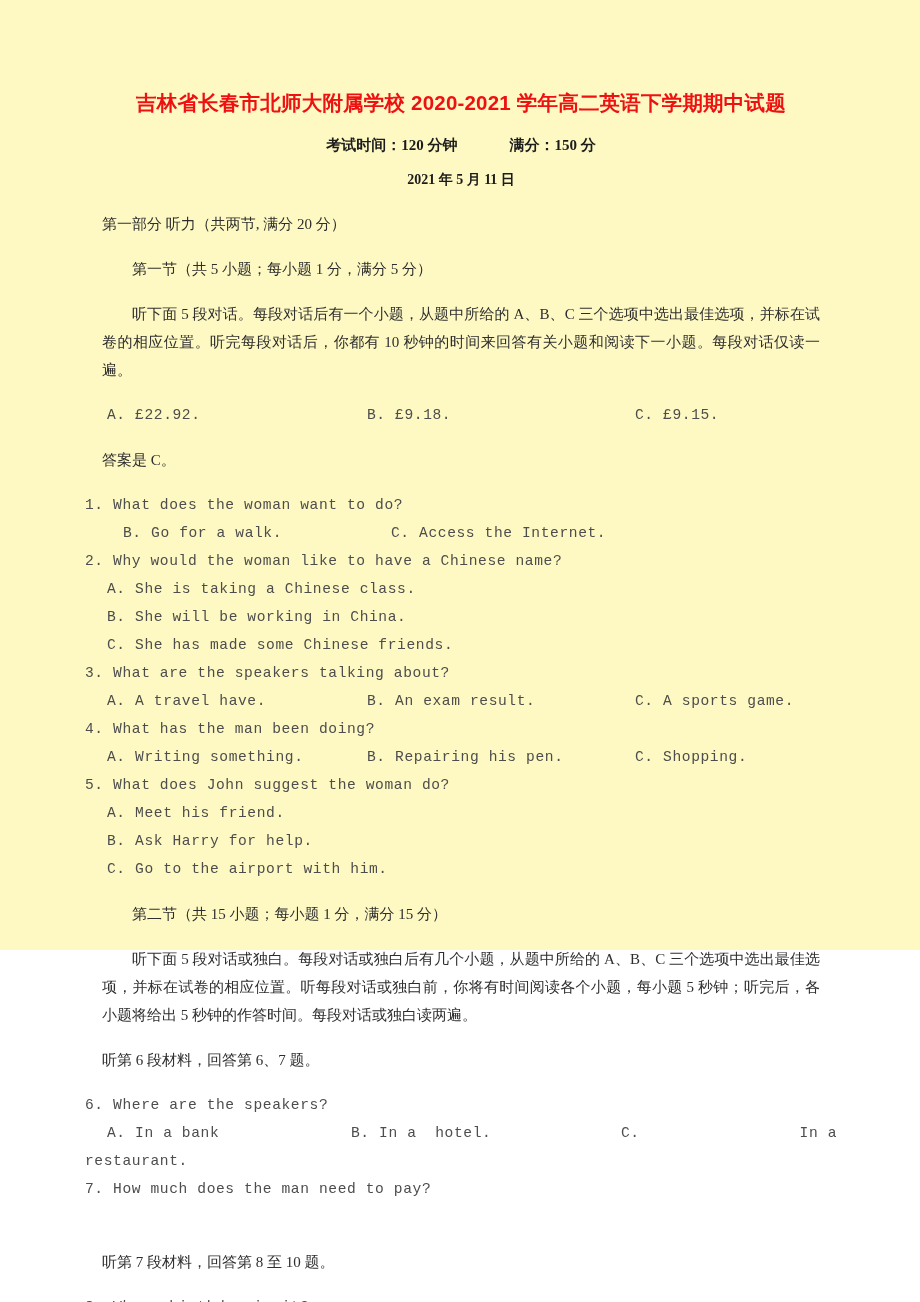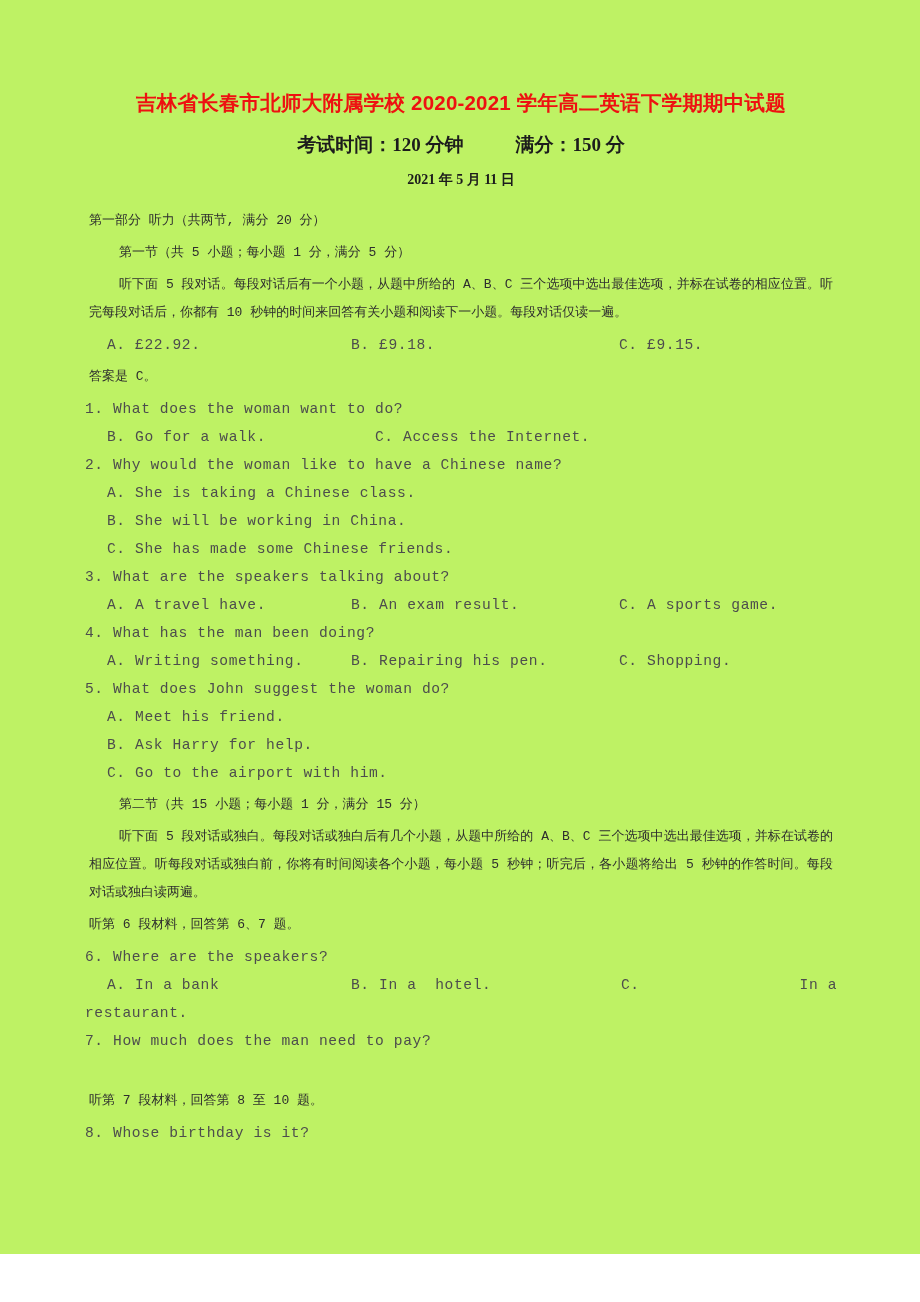--- a/index.html
+++ b/index.html
@@ -11,22 +11,22 @@
     width: 920px;
     height: 1302px;
     position: relative;
     font-family: "Liberation Serif", "DejaVu Serif", serif;
     overflow: hidden;
   }
   .page {
     position: absolute;
     left: 0; top: 0;
     width: 920px;
-    height: 1254px;
-    background: #bef264;
+    height: 950px;
+    background: #fef9c3;
   }
   .content {
     position: absolute;
     left: 85px;
     top: 88px;
     width: 752px;
   }
 
   
   .doc-title {
@@ -35,46 +35,46 @@
     font-size: 20.5px;
     color: #ee1111;
     text-align: center;
     letter-spacing: 0.2px;
     line-height: 30px;
     margin: 0 0 14px 0;
     white-space: nowrap;
   }
   .doc-subline {
     text-align: center;
-    font-size: 19px;
+    font-size: 15px;
     color: #1c1c1c;
     line-height: 26px;
     margin: 9px;
     font-weight: 600;
   }
   .doc-subline .gap {
     display: inline-block;
     width: 52px;
   }
   .doc-date {
     text-align: center;
     font-size: 14px;
     color: #1c1c1c;
     line-height: 26px;
     margin: 8px 0 14px 0;
     font-weight: 600;
   }
 
   
   .cn {
-    font-family: Liberation Mono, monospace;
-    font-size: 13px;
+    font-family: Liberation Serif, serif;
+    font-size: 15px;
     color: #2e2e2e;
     line-height: 28px;
-    margin: 4px;
+    margin: 17px;
     text-align: justify;
     text-justify: inter-character;
   }
   .cn.indent1 { text-indent: 0; }
   .cn.indent3 { text-indent: 30px; }
 
   .en {
     font-family: "Liberation Mono", "DejaVu Sans Mono", monospace;
     font-size: 14.6px;
     color: #4d4d4d;
@@ -91,21 +91,21 @@
     font-family: "Liberation Mono", "DejaVu Sans Mono", monospace;
     font-size: 14.6px;
     color: #4d4d4d;
     line-height: 28px;
     letter-spacing: 0.6px;
     display: flex;
     padding-left: 22px;
     white-space: pre;
   }
   .optrow .oa { width: 244px; flex: 0 0 244px; }
-  .optrow .ob { width: 268px; flex: 0 0 268px; }
+  .optrow .ob { width: 268px; flex: 0 0 268px; margin-left: 16px; }
   .optrow .oc { flex: 1 1 auto; }
 
   
   .optrow-justify {
     font-family: "Liberation Mono", "DejaVu Sans Mono", monospace;
     font-size: 14.6px;
     color: #4d4d4d;
     line-height: 28px;
     letter-spacing: 0.6px;
     padding-left: 22px;

